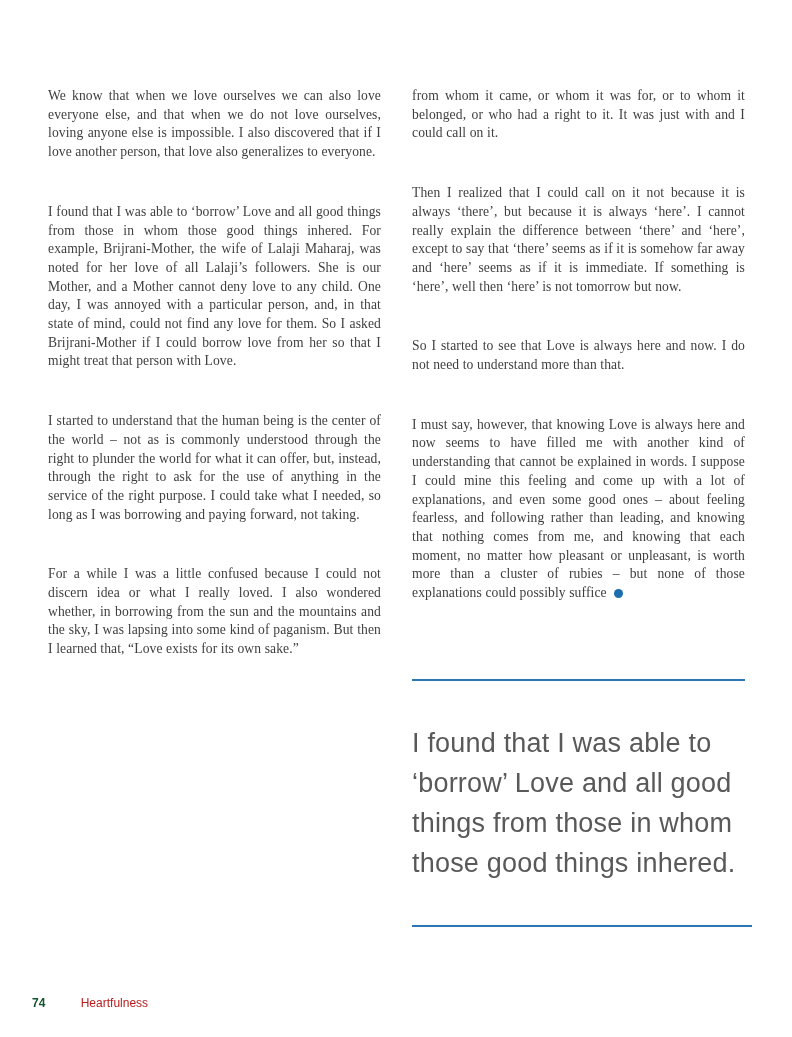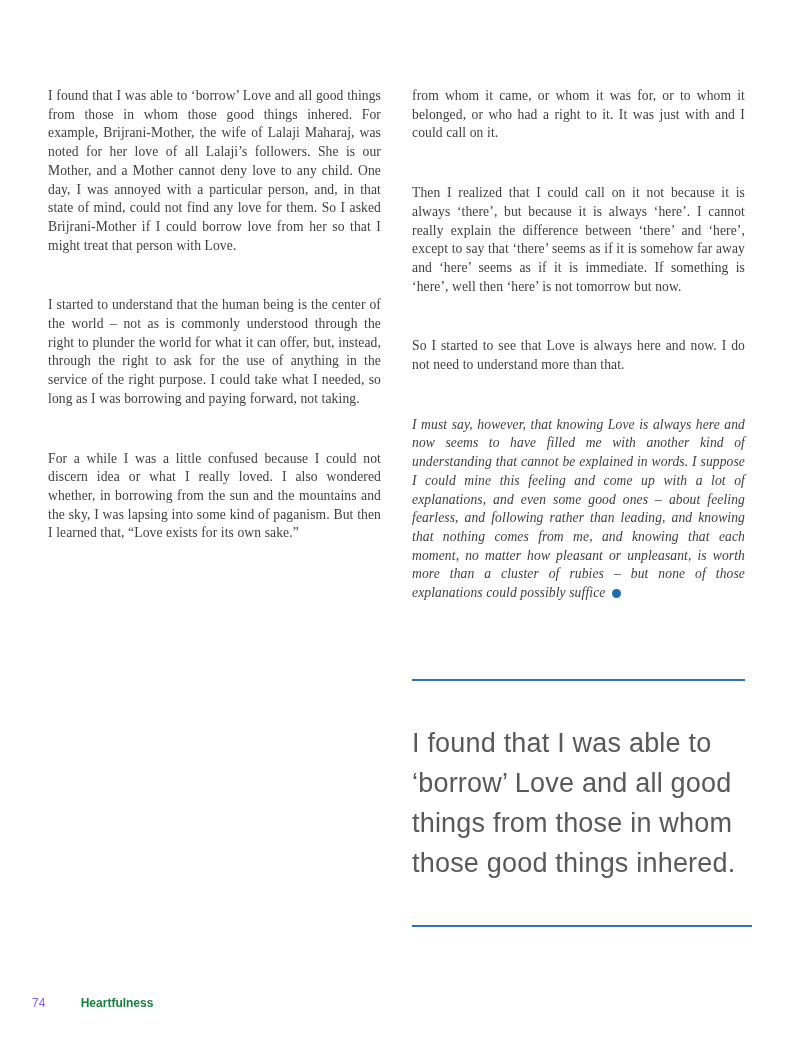--- a/index.html
+++ b/index.html
@@ -18,21 +18,21 @@
   .col-left{left:48px;}
   .col-right{left:412px;}
   .col p{
     margin:0 0 41px 0;
     font-size:13.6px;
     line-height:18.7px;
     text-align:justify;
     color:#3e3e3e;
     letter-spacing:0.1px;
   }
-  .col p.last-para{margin-bottom:0;font-style:italic;}
+  .col p.last-para{margin-bottom:0;}
   .dot{
     display:inline-block;
     width:9px;height:9px;
     border-radius:50%;
     background:#1a6dae;
     margin-left:7px;
     vertical-align:-1px;
   }
   .quote-block{margin-top:76px;}
   .rule{
@@ -53,36 +53,37 @@
     letter-spacing:0.2px;
   }
   .footer{
     position:absolute;
     left:32px;
     top:996px;
     font-family:"Liberation Sans", sans-serif;
     font-size:12px;
   }
   .page-num{
-    color:#8b5cf6;
-    font-weight:400;
+    color:#14532d;
+    font-weight:700;
   }
   .mag-name{
-    color:#15803d;
+    color:#b91c1c;
     margin-left:32px;
-    font-weight:700;
+    font-weight:400;
     margin-top:12px;
   }
 </style>
 </head>
 <body>
 
 <div class="page">
 
   <div class="col col-left">
+    <p>We know that when we love ourselves we can also love everyone else, and that when we do not love ourselves, loving anyone else is impossible. I also discovered that if I love another person, that love also generalizes to everyone.</p>
     <p>I found that I was able to ‘borrow’ Love and all good things from those in whom those good things inhered. For example, Brijrani-Mother, the wife of Lalaji Maharaj, was noted for her love of all Lalaji’s followers. She is our Mother, and a Mother cannot deny love to any child. One day, I was annoyed with a particular person, and, in that state of mind, could not find any love for them. So I asked Brijrani-Mother if I could borrow love from her so that I might treat that person with Love.</p>
     <p>I started to understand that the human being is the center of the world – not as is commonly understood through the right to plunder the world for what it can offer, but, instead, through the right to ask for the use of anything in the service of the right purpose. I could take what I needed, so long as I was borrowing and paying forward, not taking.</p>
     <p>For a while I was a little confused because I could not discern idea or what I really loved. I also wondered whether, in borrowing from the sun and the mountains and the sky, I was lapsing into some kind of paganism. But then I learned that, “Love exists for its own sake.”</p>
   </div>
 
   <div class="col col-right">
     <p>from whom it came, or whom it was for, or to whom it belonged, or who had a right to it. It was just with and I could call on it.</p>
     <p>Then I realized that I could call on it not because it is always ‘there’, but because it is always ‘here’. I cannot really explain the difference between ‘there’ and ‘here’, except to say that ‘there’ seems as if it is somehow far away and ‘here’ seems as if it is immediate. If something is ‘here’, well then ‘here’ is not tomorrow but now.</p>
     <p>So I started to see that Love is always here and now. I do not need to understand more than that.</p>
     <p class="last-para"><span>I must say, however, that knowing Love is always here and now seems to have filled me with another kind of understanding that cannot be explained in words. I suppose I could mine this feeling and come up with a lot of explanations, and even some good ones – about feeling fearless, and following rather than leading, and knowing that nothing comes from me, and knowing that each moment, no matter how pleasant or unpleasant, is worth more than a cluster of rubies – but none of those explanations could possibly suffice</span><span class="dot"></span></p>

